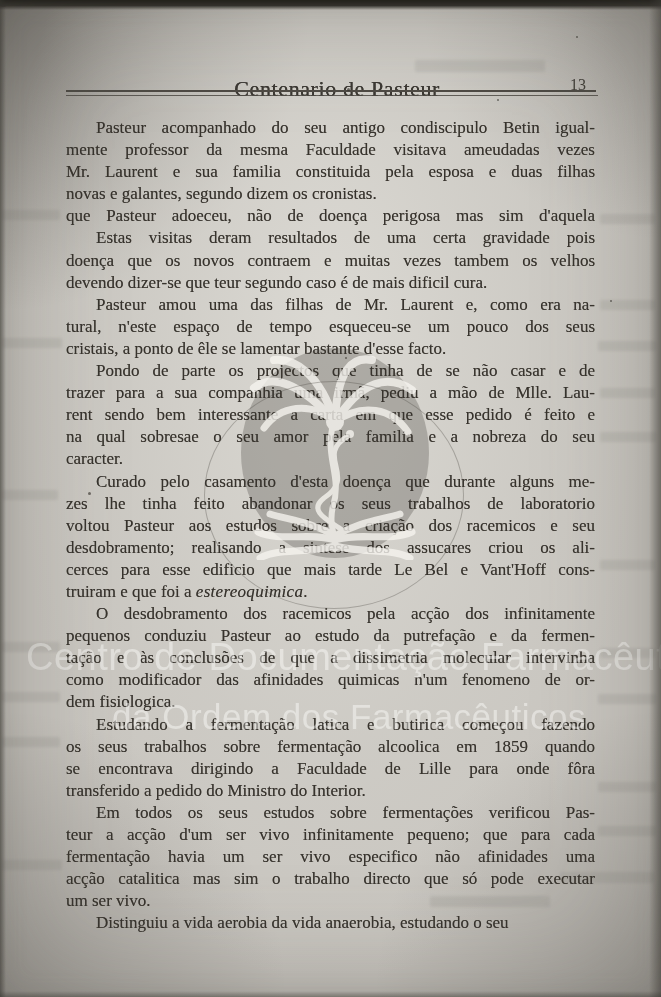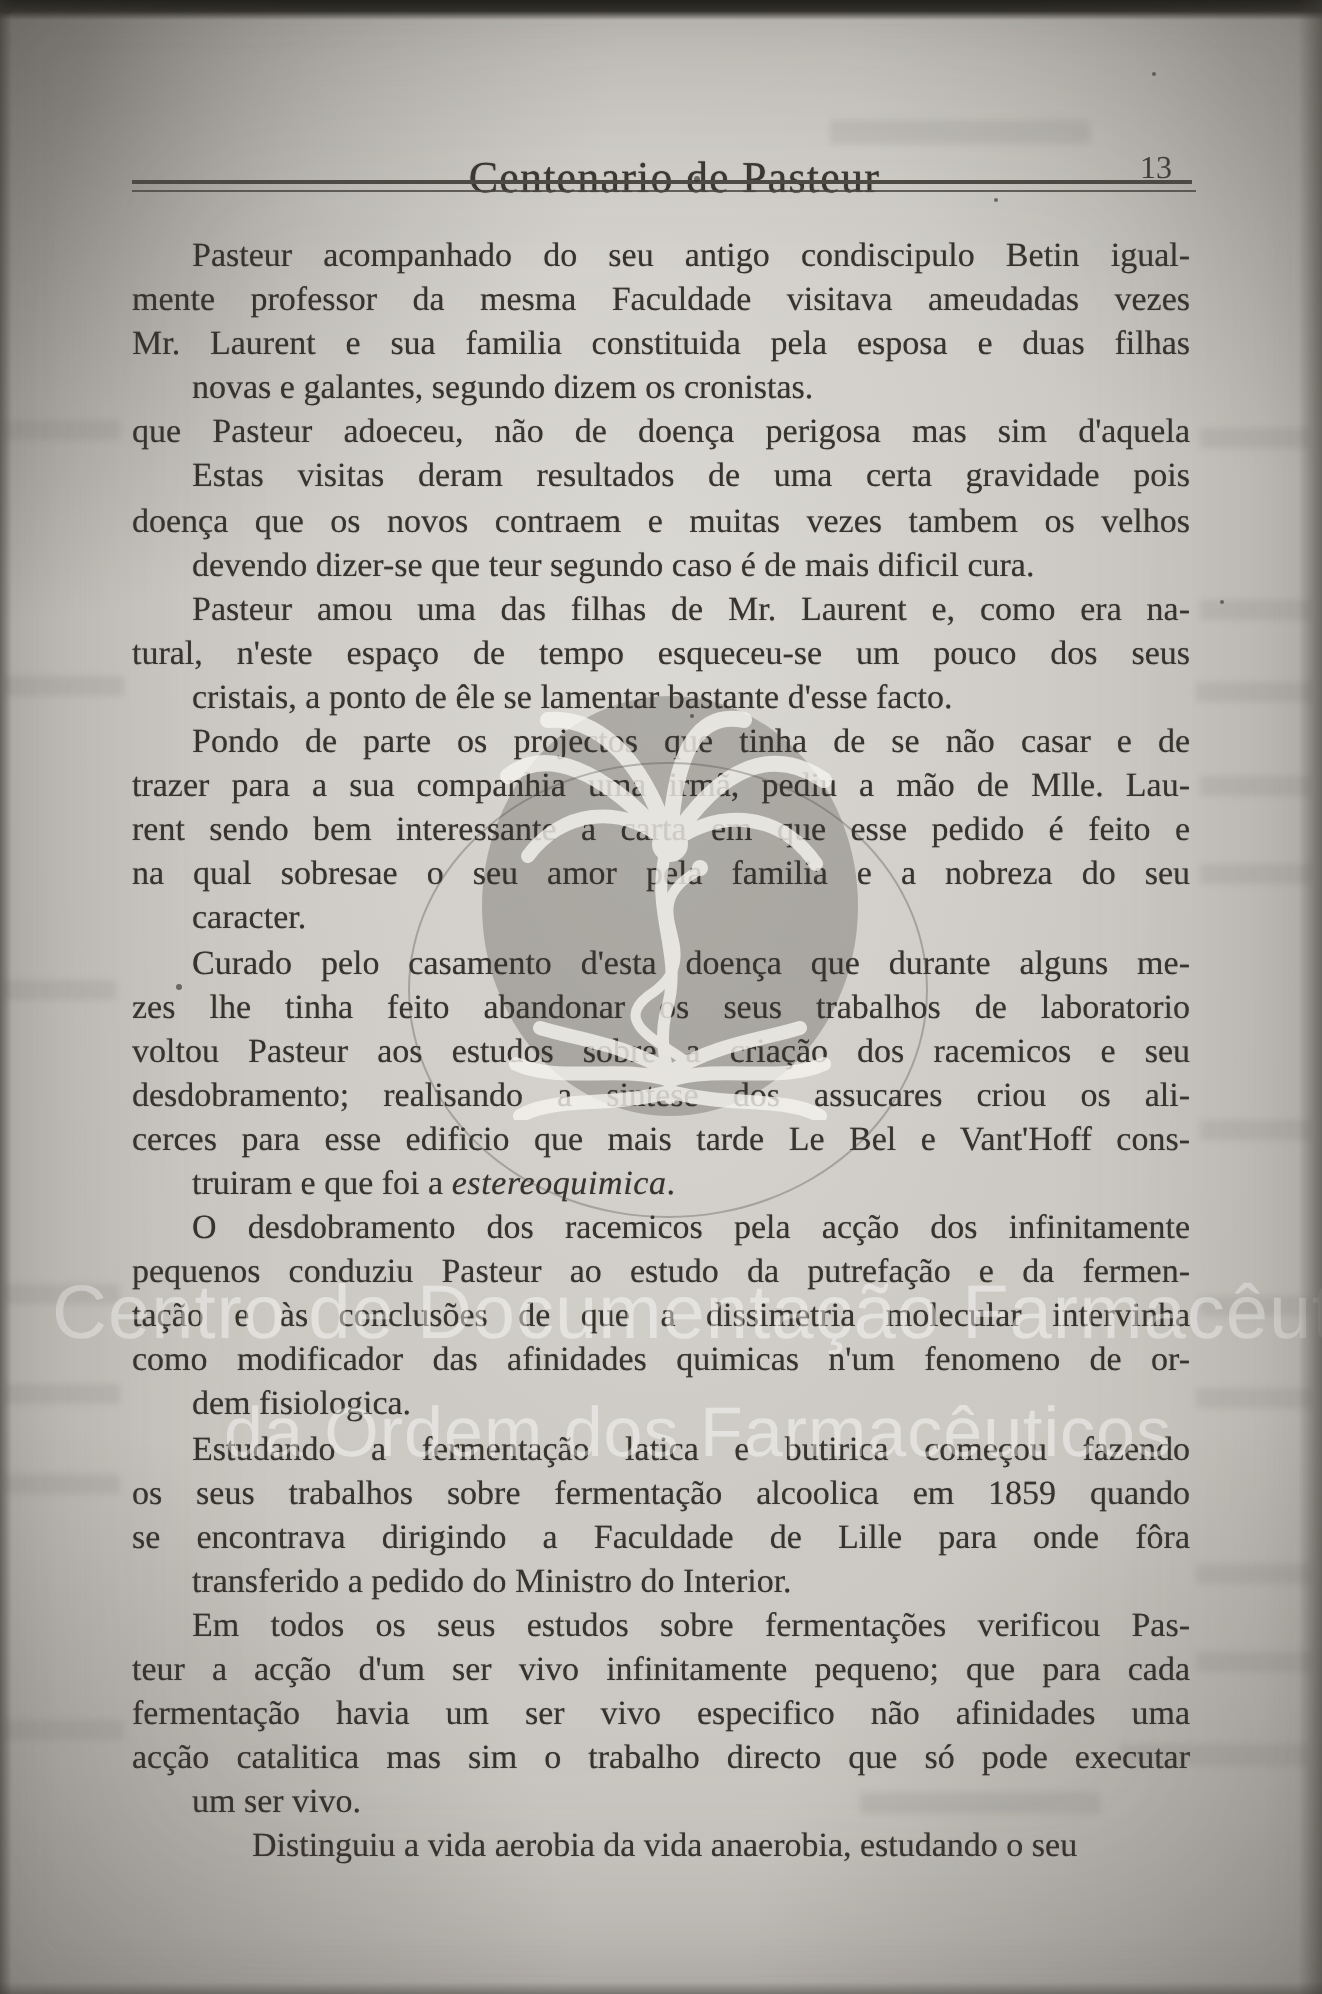--- a/index.html
+++ b/index.html
@@ -40,21 +40,21 @@
   .rule{position:absolute;height:1.6px;background:#4d4a44;}
   .rule-top{left:66px;top:90px;width:530px;}
   .rule-bottom{left:66px;top:94.6px;width:532px;opacity:.85;}
 
   .body-text{
     position:absolute;left:66px;top:117px;width:529px;
     font-size:17px;line-height:22.1px;color:#37332d;
     text-shadow:0 0 .45px rgba(55,51,45,.55);
   }
   .tl{text-align:justify;text-align-last:justify;}
-  .tl.last{text-align-last:left;margin-left:30px;}
+  .tl.last{text-align-last:left;}
   .tl.first{text-indent:30px;}
   .tl em{font-style:italic;letter-spacing:.3px;}
 
   .wm-ellipse{
     position:absolute;left:241px;top:348px;width:188px;height:210px;
     border-radius:50%;background:rgba(88,86,80,.34);pointer-events:none;
   }
   .wm-outline{
     position:absolute;left:204px;top:381px;width:258px;height:226px;
     border-radius:50%;border:1px solid rgba(72,69,63,.33);pointer-events:none;

